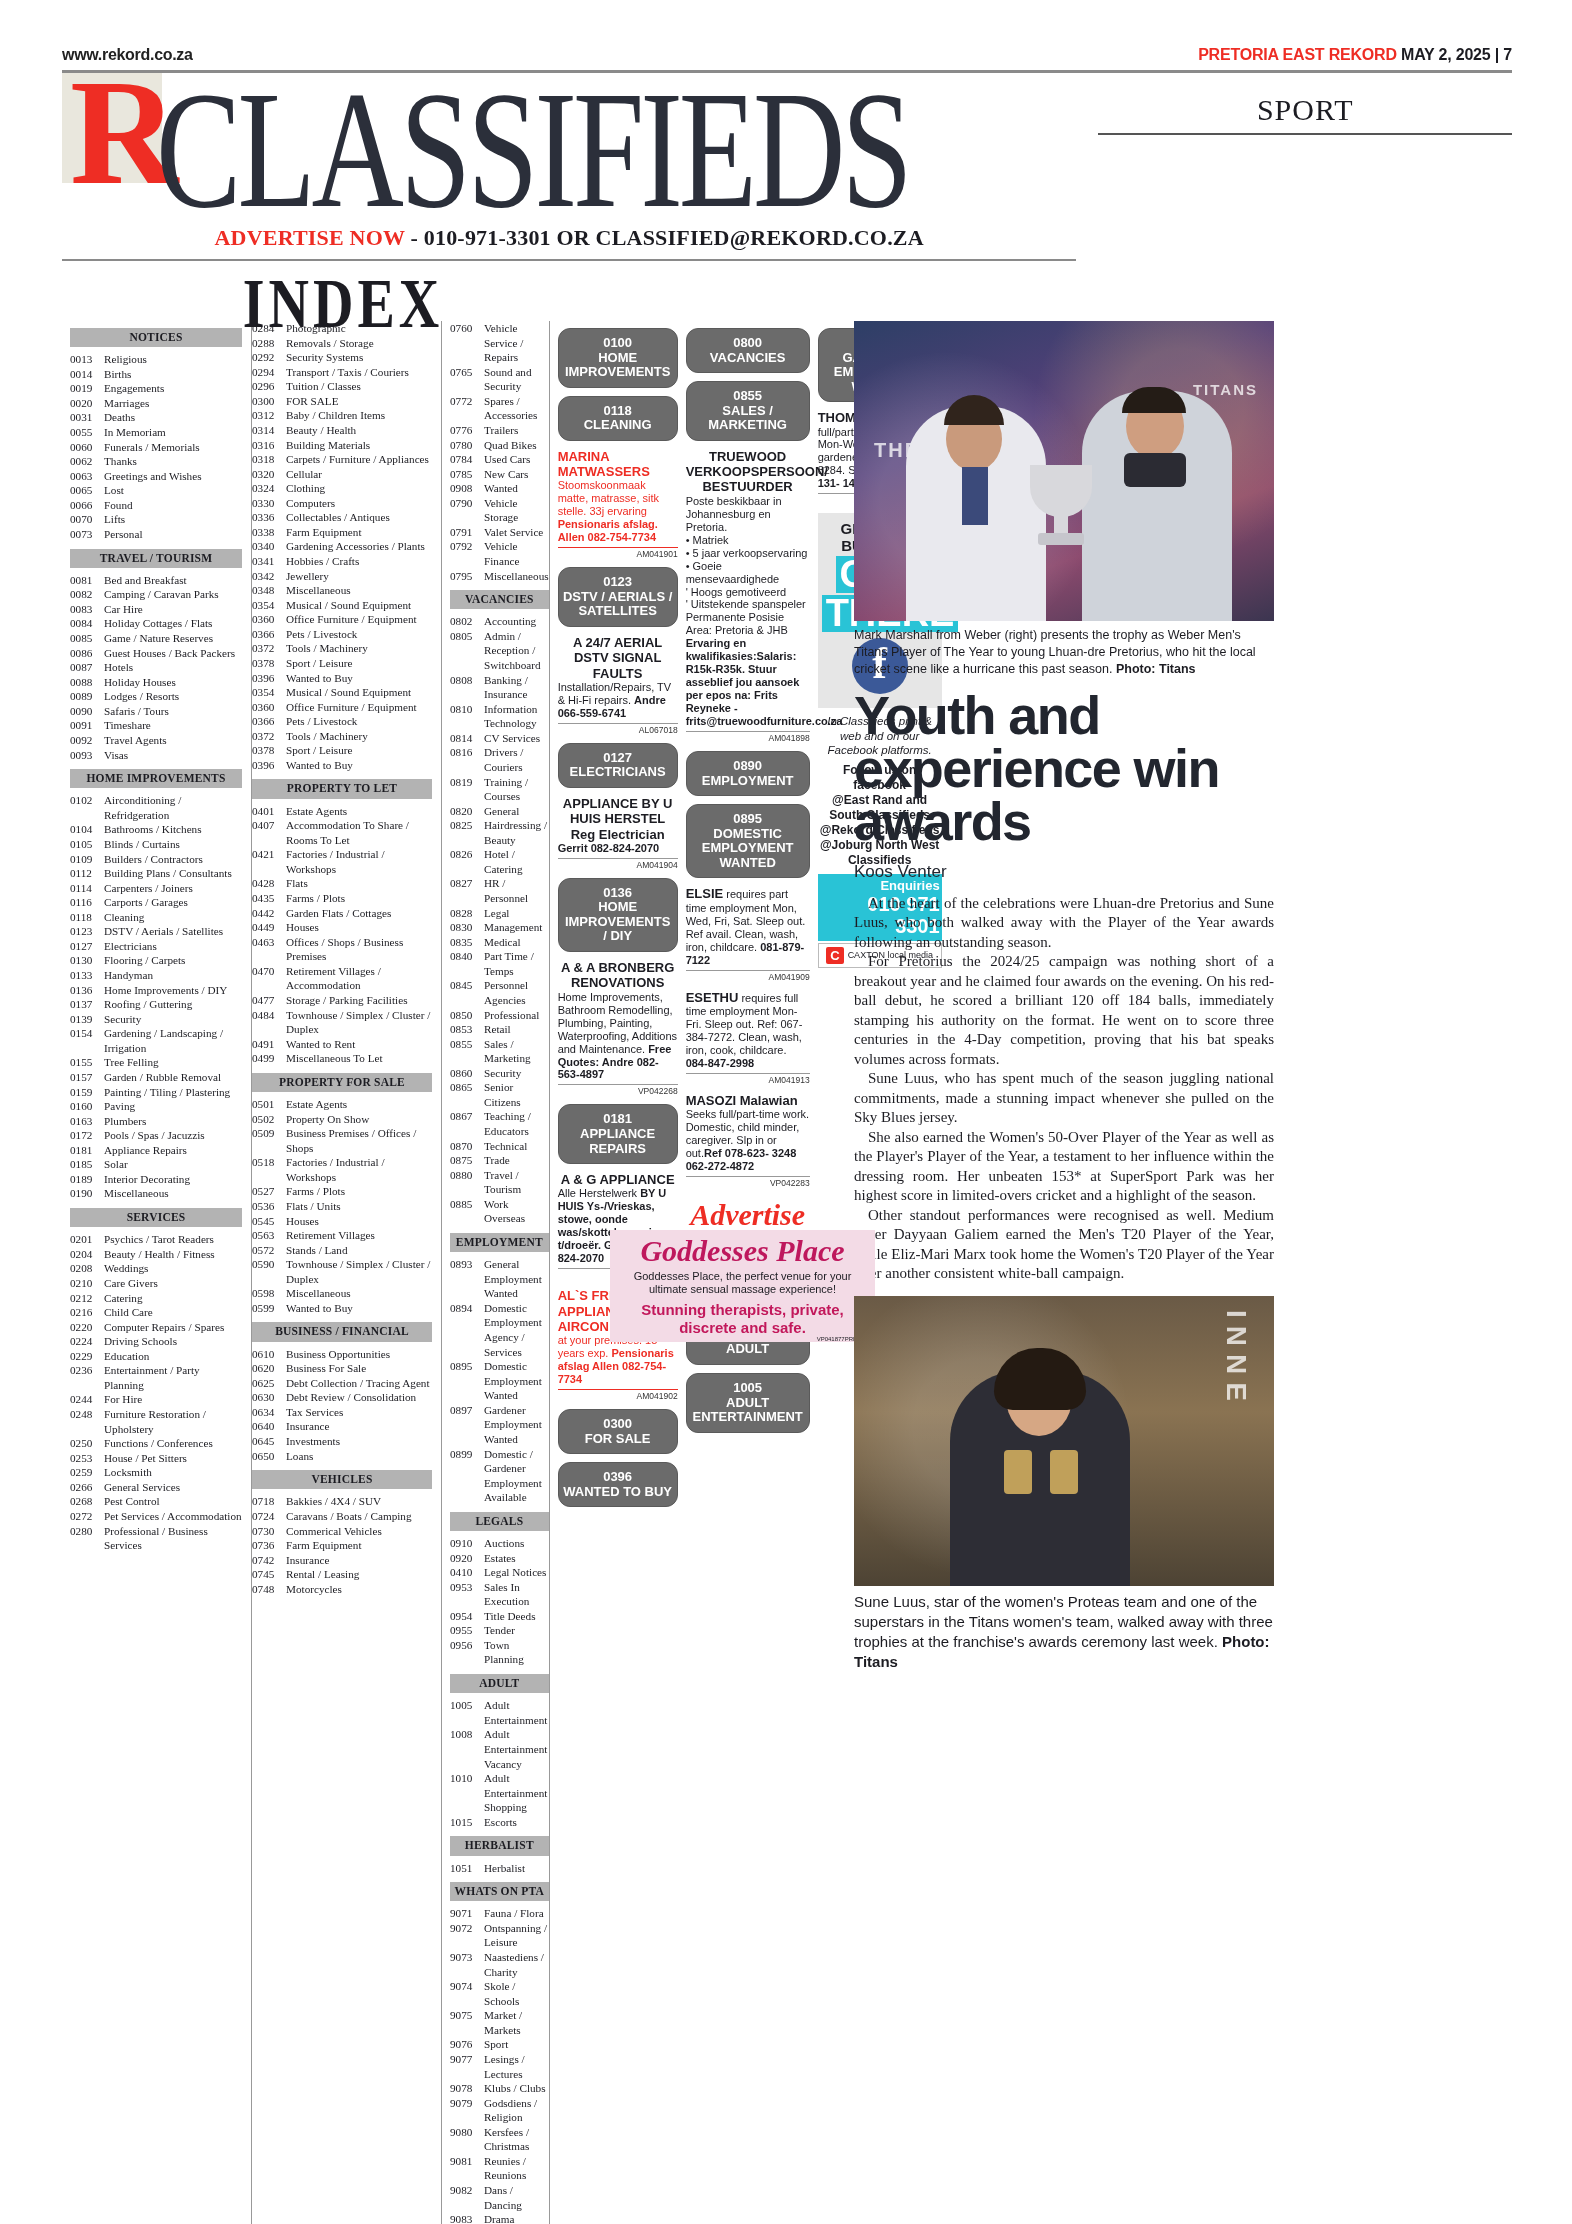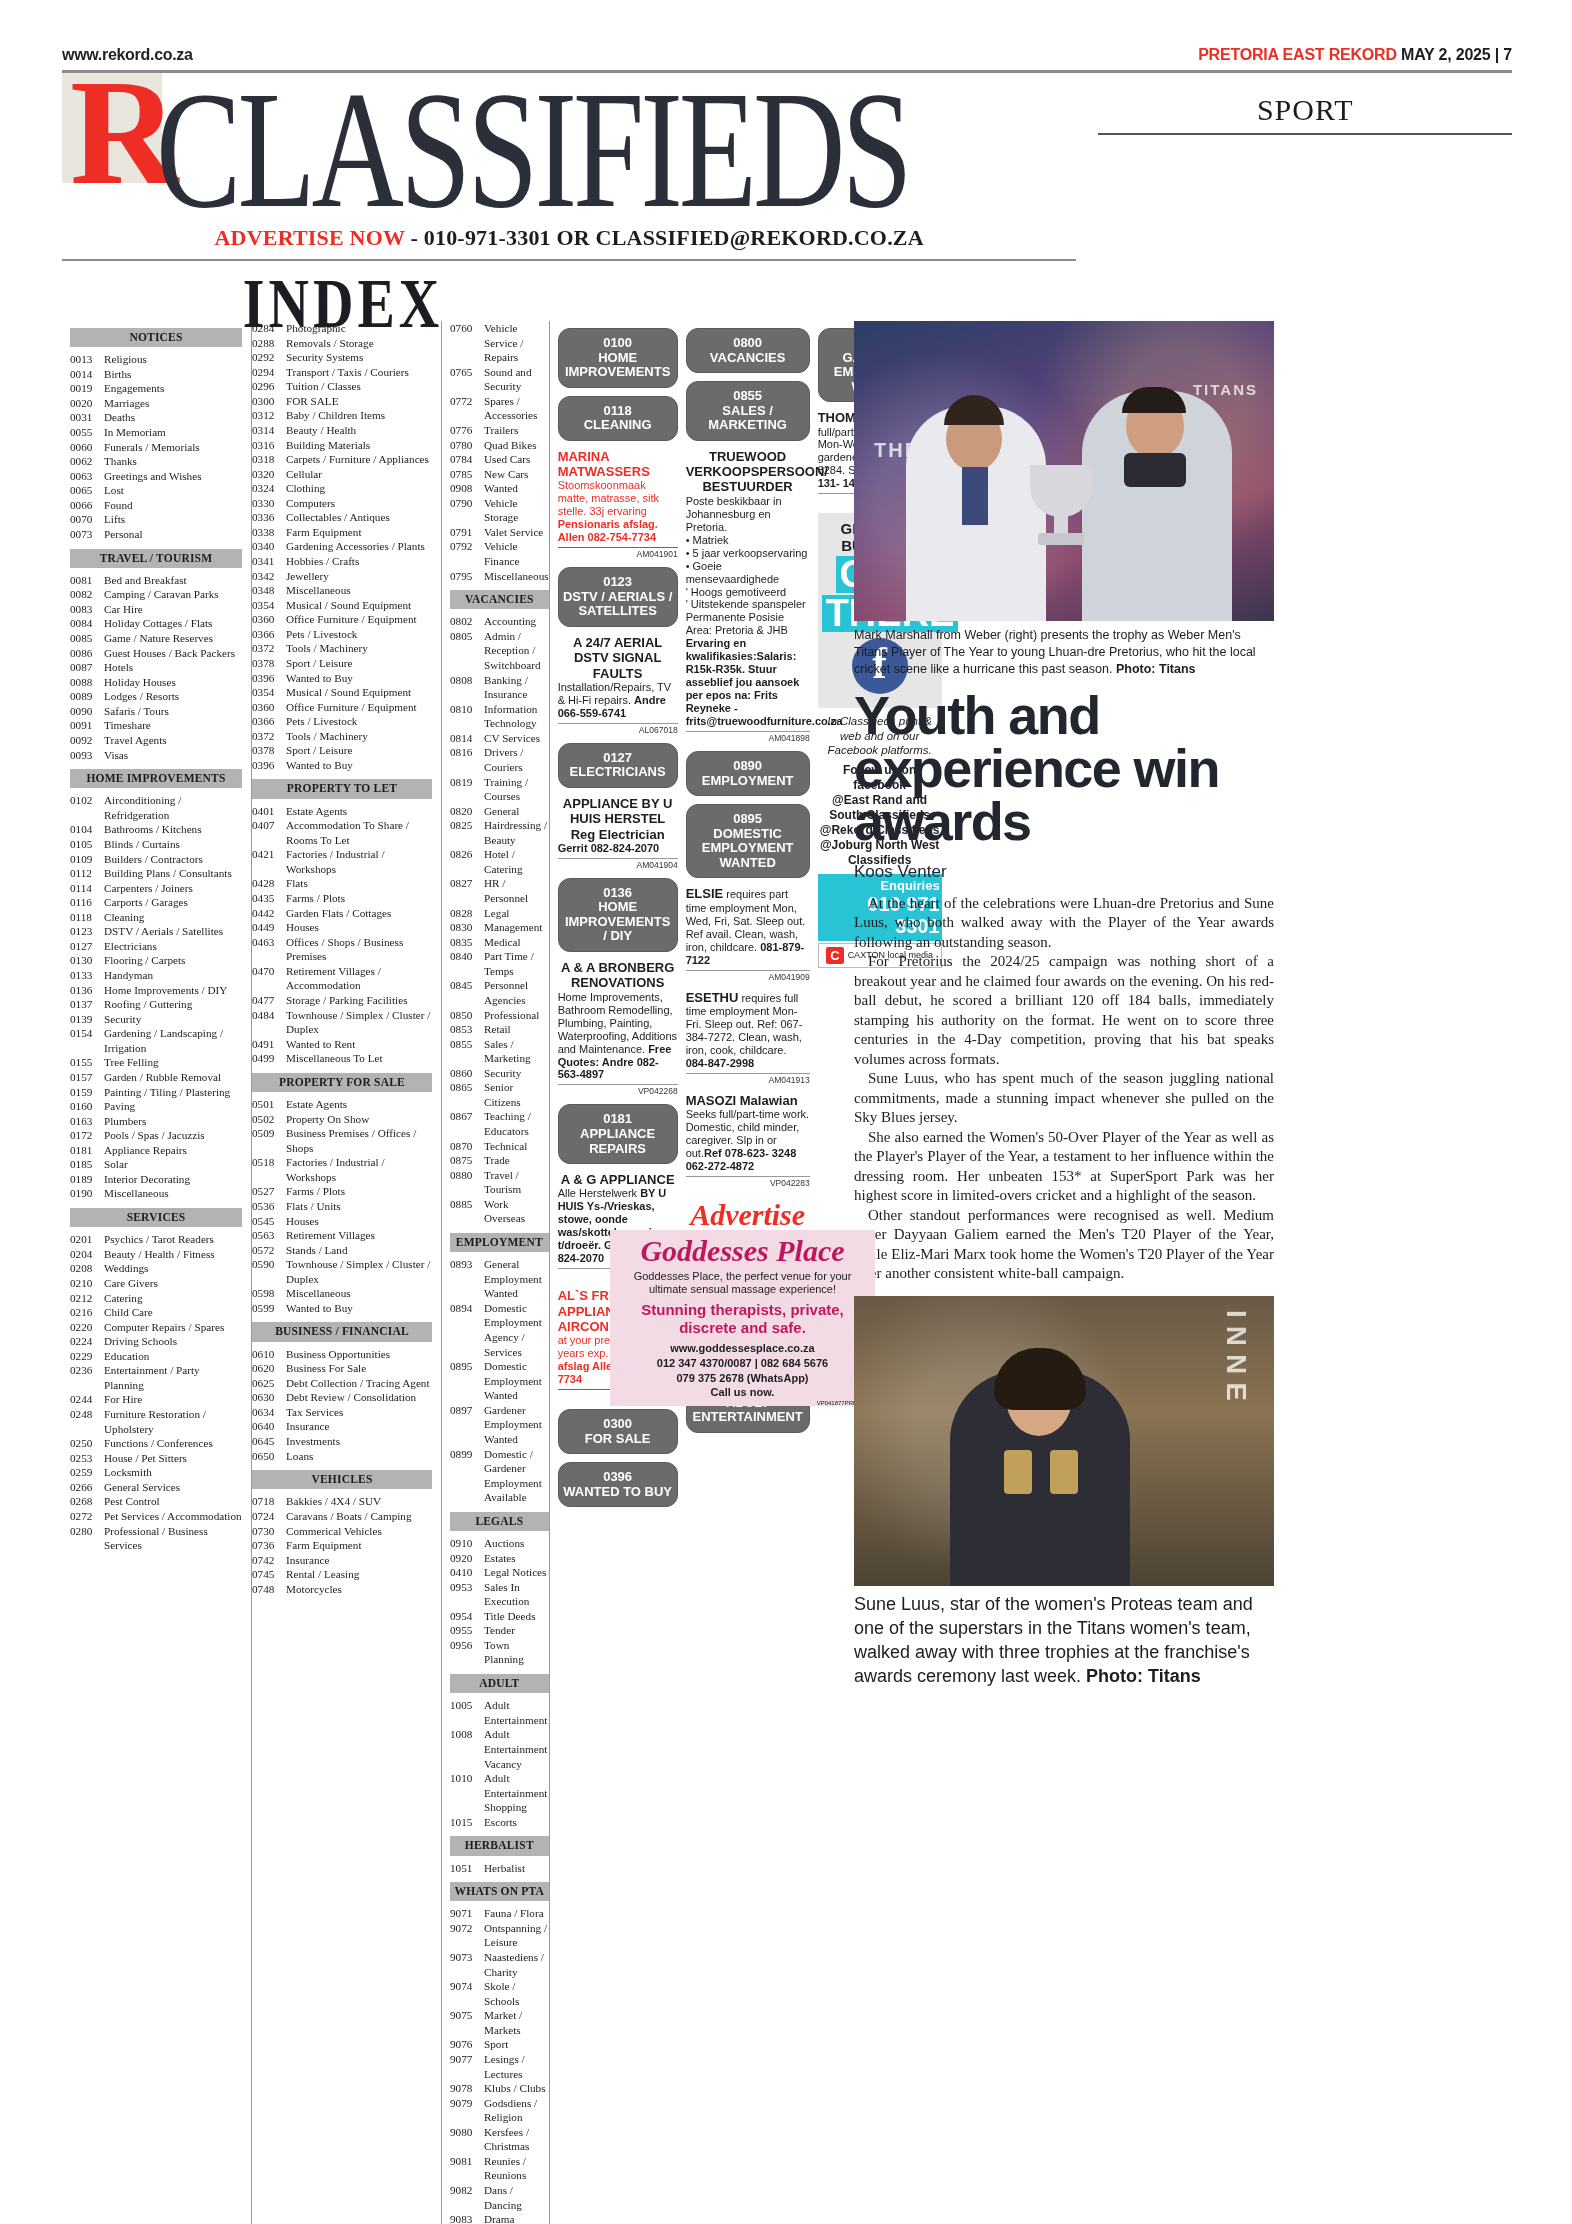--- a/index.html
+++ b/index.html
@@ -113,21 +113,21 @@
      letter-spacing: -1.6px; margin-top: 12px; color: #22262f; }
   .byline { font-family: "Liberation Sans", sans-serif; font-size: 17px; margin-top: 14px; color: #22262f; }
   .sport-text { font-family: "Liberation Serif", serif; font-size: 15px; line-height: 1.30; text-align: justify; margin-top: 12px; }
   .sport-text p { text-indent: 14px; }
   .sport-text p.first { text-indent: 0; }
   .sport-photo2 { width: 100%; height: 290px; margin-top: 12px; position: relative; overflow: hidden;
      background: linear-gradient(180deg,#6a5a46 0%,#8a7352 40%,#4d4334 100%); }
   .banner-txt { position: absolute; font-family: "Liberation Sans", sans-serif; font-weight: 700;
      color: rgba(255,255,255,0.75); letter-spacing: 2px; }
 
-  .small-cap { font-family: "Liberation Sans", sans-serif; font-size: 18px; line-height: 1.34; margin-top: 6px; }
+  .small-cap { font-family: "Liberation Sans", sans-serif; font-size: 15px; line-height: 1.34; margin-top: 6px; }
 </style>
 </head>
 <body>
 
 <div class="page">
 
   <div class="topbar">
     <div class="url">www.rekord.co.za</div>
     <div class="folio">
       <span class="red">PRETORIA EAST REKORD</span>
@@ -1122,24 +1122,20 @@
               </div>
             </div>
         </div>
       </div>
 
       <div style="position:absolute;left:610px;top:1230px;width:265px;">
         <div class="goddess">
           <div class="gname">Goddesses Place</div>
           <div class="l1">Goddesses Place, the perfect venue for your ultimate sensual massage experience!</div>
           <div class="l2">Stunning therapists, private, discrete and safe.</div>
-          <div class="l3" style="white-space:pre-line;">www.goddessesplace.co.za
-012 347 4370/0087 | 082 684 5676
-079 375 2678 (WhatsApp)
-Call us now.</div>
           <div class="vcode">VP041877PREFW08</div>
         </div>
       </div>
     </div>
 
     <div class="sport-body">
       <div class="sport-photo">
         <div style="position:absolute;left:0;top:0;width:100%;height:100%;background:
           radial-gradient(circle at 22% 60%, rgba(255,255,255,0.18) 0 18%, transparent 40%),
           radial-gradient(circle at 78% 30%, rgba(255,210,120,0.22) 0 16%, transparent 38%);"></div>

